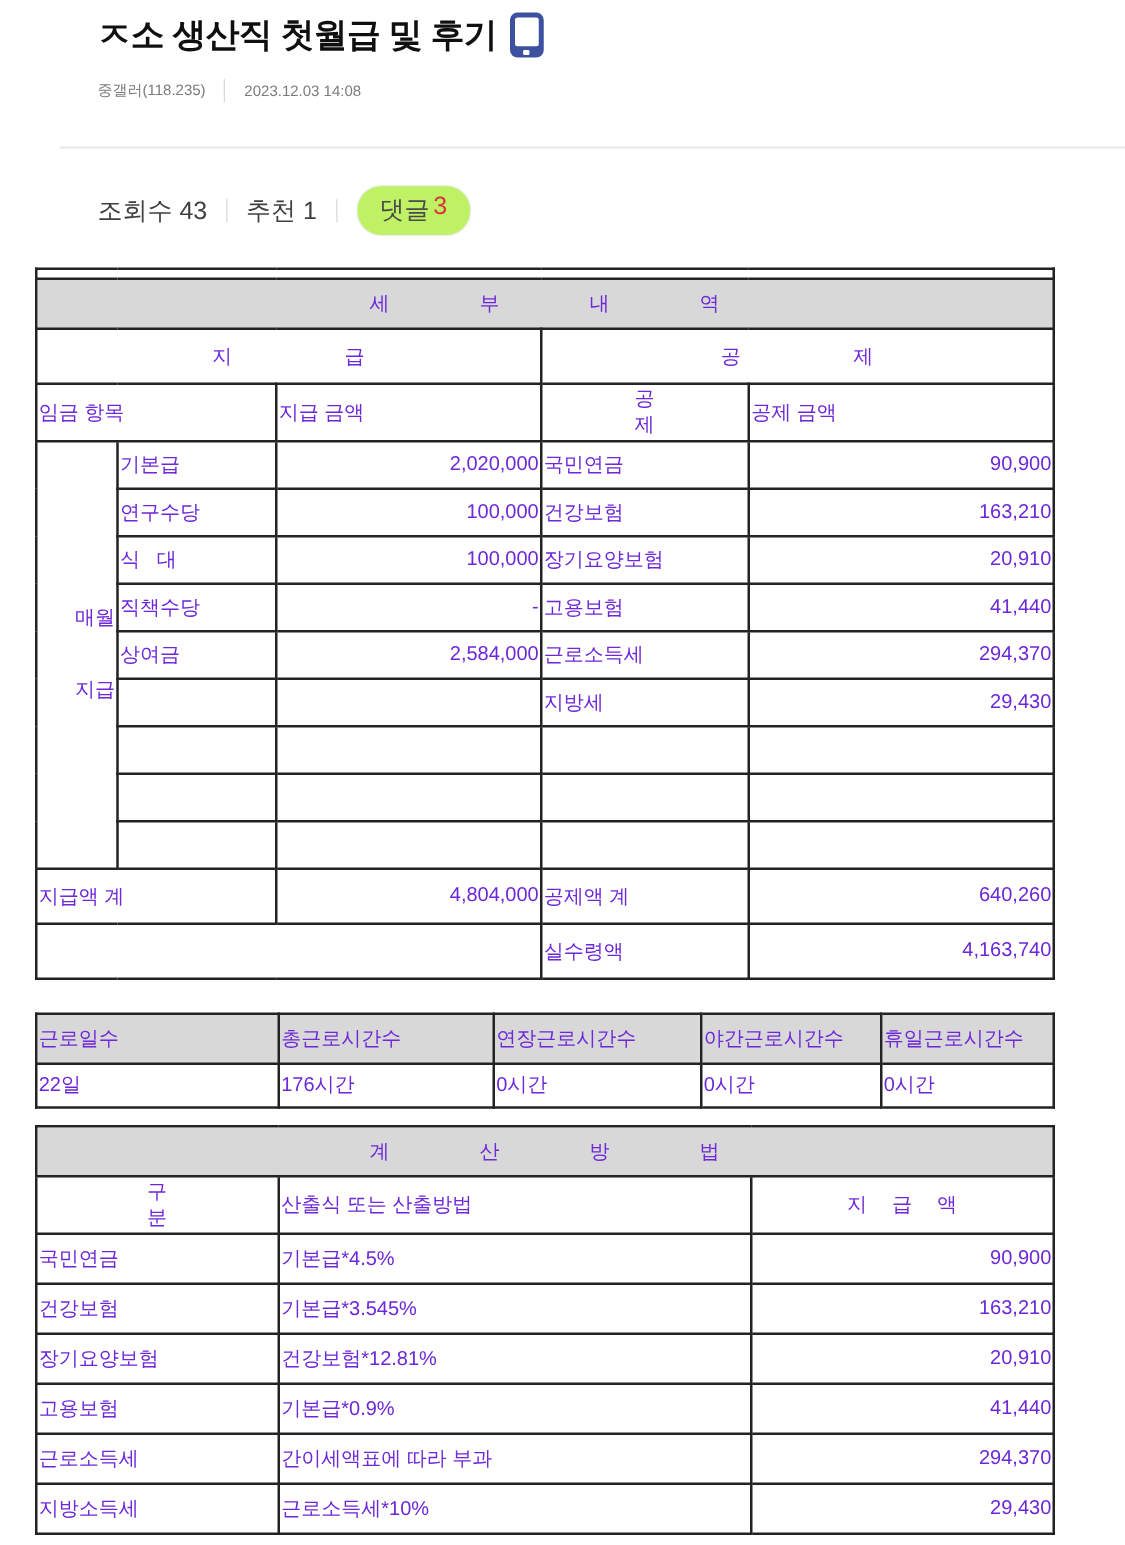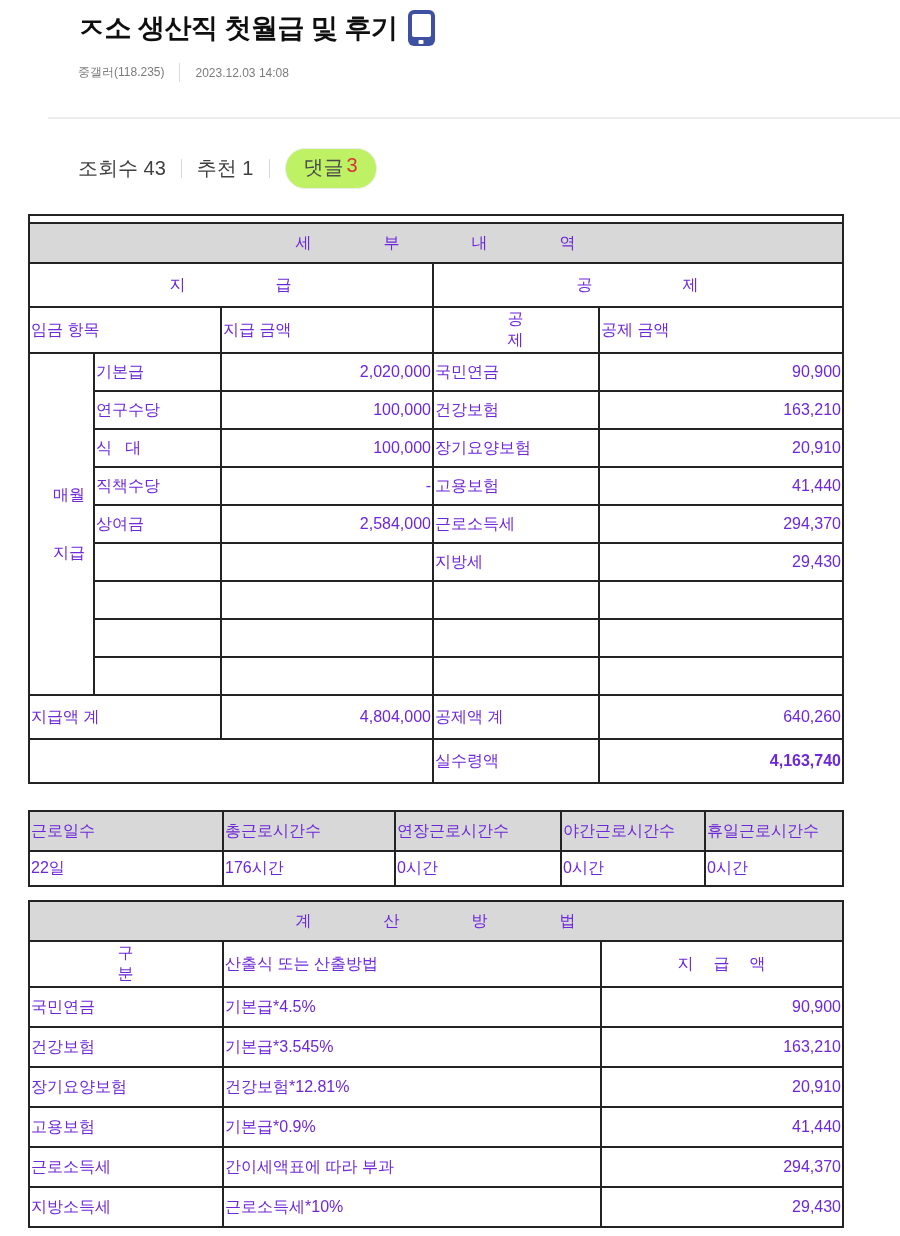--- a/index.html
+++ b/index.html
@@ -28,32 +28,32 @@
   .pill { background:#bef264; border:1px solid #ededed; border-radius:20px; padding:5px 18px 7px 18px; font-size:20px; color:#4a4a4a; display:inline-flex; align-items:flex-start; }
   .pill .cnt { color:#d63434; margin-left:3px; }
 
   
   .photo { position:absolute; top:214px; left:0; width:900px; }
   table.t { border-collapse:collapse; table-layout:fixed; margin-left:28px; width:814px; font-size:16px; color:#6d28d9; }
   table.t td { border:2px solid #232323; overflow:hidden; }
   .grey { background:#d8d8d8; }
   .ctr { white-space:pre; }
   .amt { text-align:right; white-space:pre; }
-  .bold { font-weight:700; }
+  .bold { font-weight:400; }
   .stub td { height:4px; border-bottom:none; }
   .h36 td { height:36px; }
   .h40 td { height:40px; }
   .h37 td { height:37px; }
   .h38 td { height:34px; }
   .h31 td { height:31px;border-radius:17px; }
   .ls-title { letter-spacing:72px; padding-left:72px; text-align:center; }
   .ls-group { letter-spacing:90px; padding-left:90px; text-align:center; }
   .ls-med { letter-spacing:55px; padding-left:55px; text-align:center; }
   .ls-sm { letter-spacing:20px; padding-left:20px; text-align:center; }
-  .vlabel { text-align:left; vertical-align:middle;padding-left:23px; }
+  .vlabel { text-align:right; vertical-align:middle;padding-left:23px; }
   .vlabel div { line-height:22px; }
   .vlabel div + div { margin-top:36px; }
   .gap26 { height:26px; }
   .gap13 { height:13px; }
 </style>
 </head>
 <body>
 
 <div class="post-head">
   <div class="title-line">

